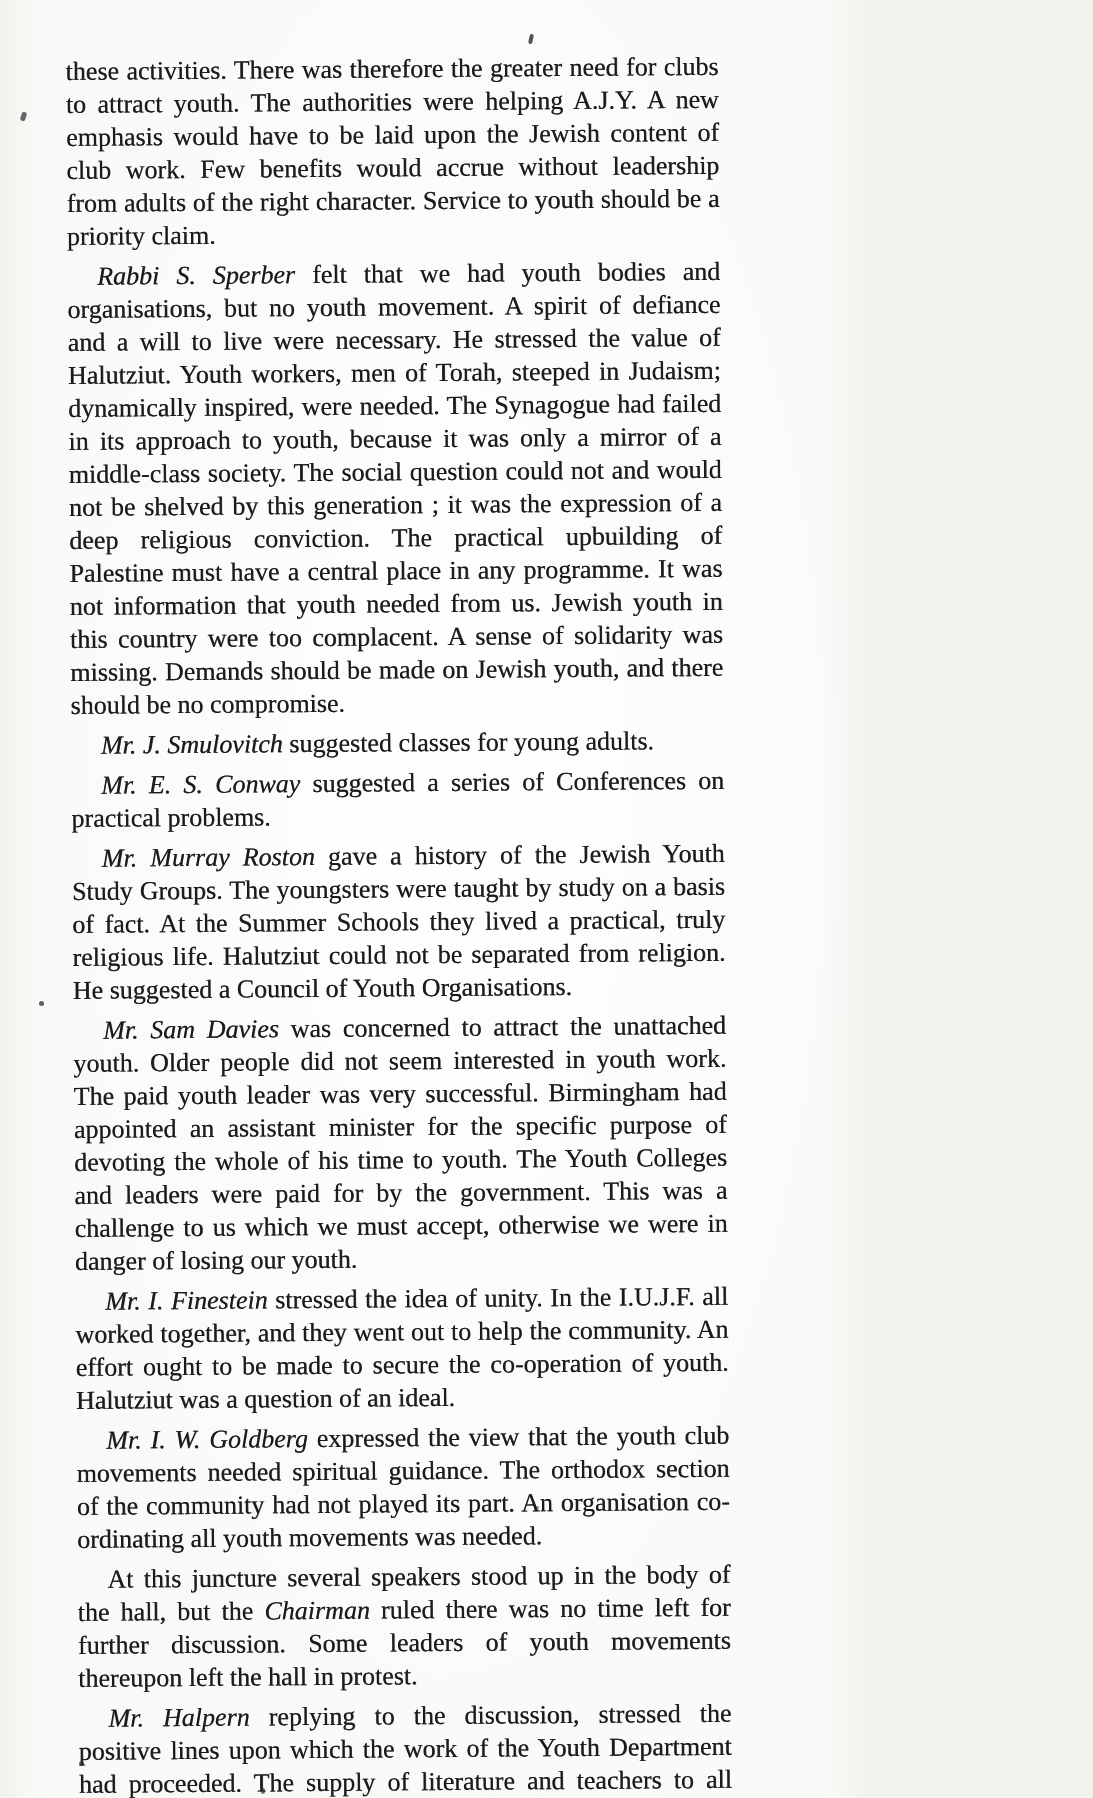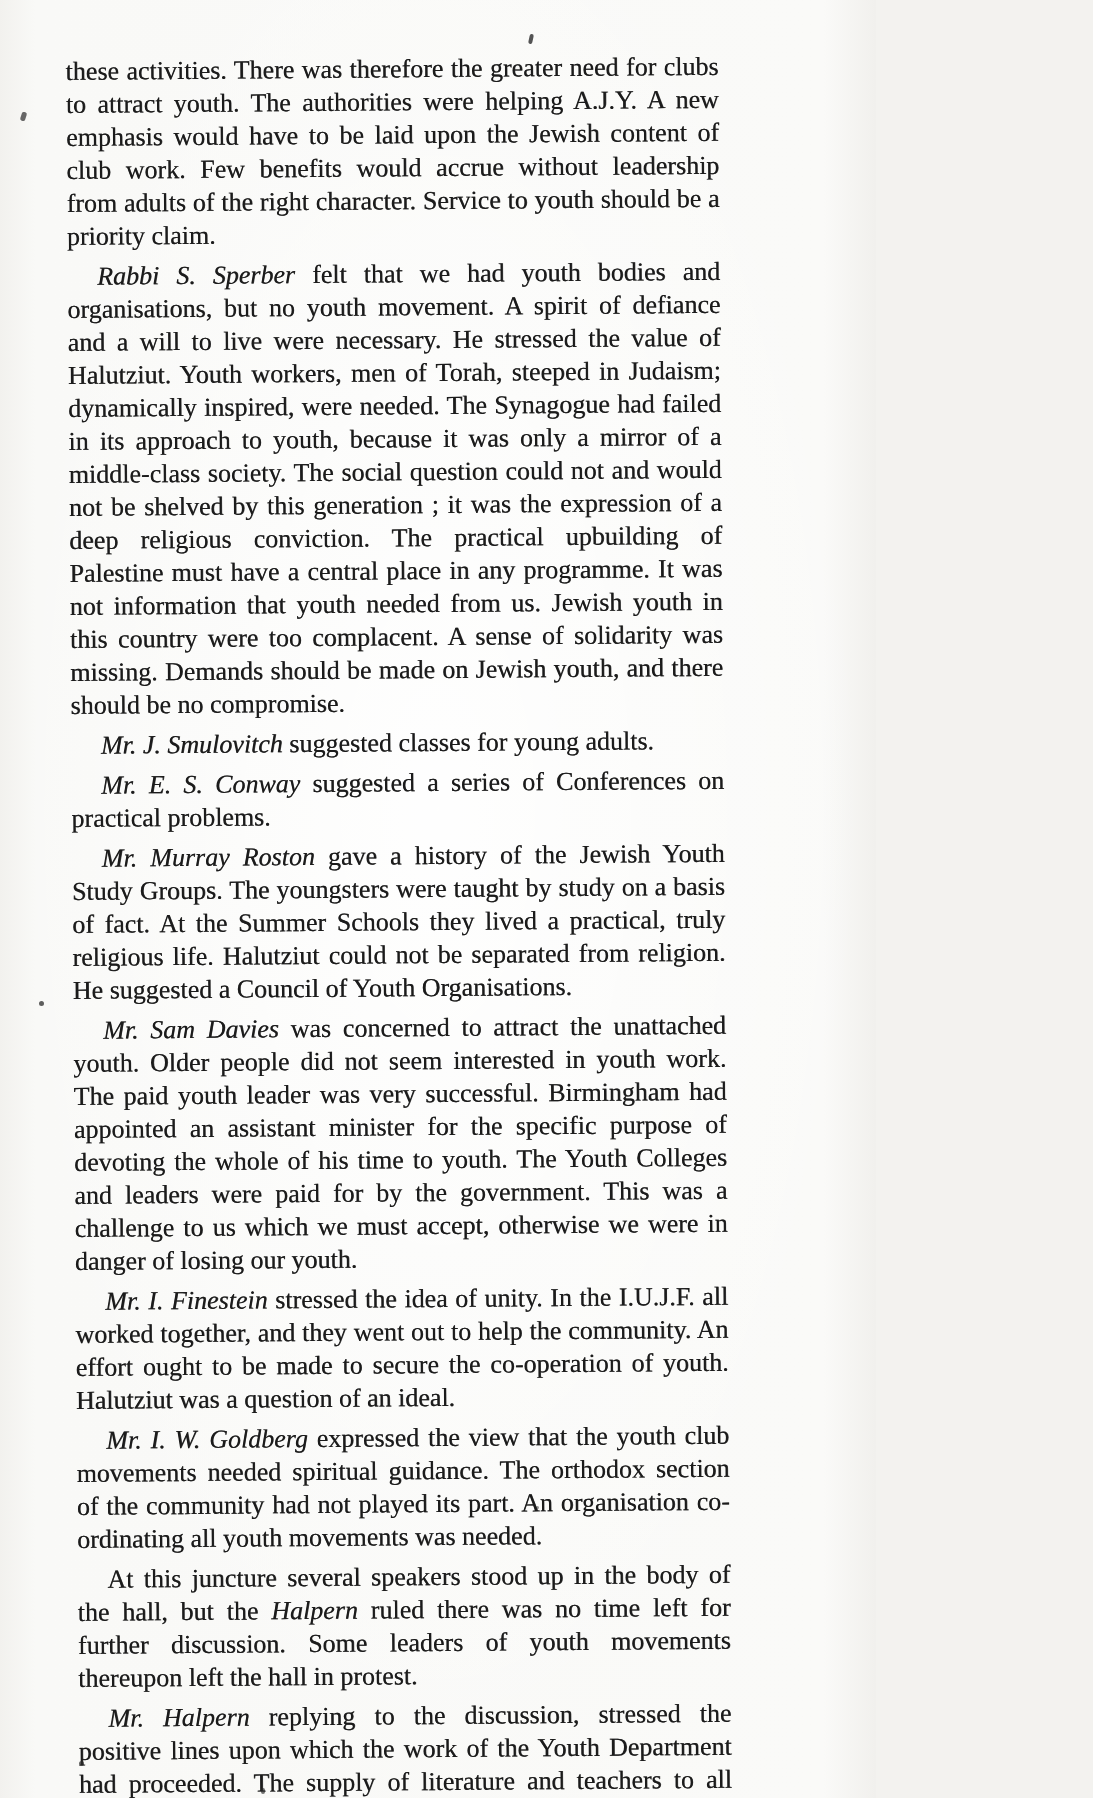--- a/index.html
+++ b/index.html
@@ -85,21 +85,21 @@
       <p><span class="lead">Mr. E. S. Conway</span><span> suggested a series of Conferences on practical problems.</span></p>
 
       <p><span class="lead">Mr. Murray Roston</span><span> gave a history of the Jewish Youth Study Groups. The youngsters were taught by study on a basis of fact. At the Summer Schools they lived a practical, truly religious life. Halutziut could not be separated from religion. He suggested a Council of Youth Organisations.</span></p>
 
       <p><span class="lead">Mr. Sam Davies</span><span> was concerned to attract the unattached youth. Older people did not seem interested in youth work. The paid youth leader was very successful. Birmingham had appointed an assistant minister for the specific purpose of devoting the whole of his time to youth. The Youth Colleges and leaders were paid for by the government. This was a challenge to us which we must accept, otherwise we were in danger of losing our youth.</span></p>
 
       <p><span class="lead">Mr. I. Finestein</span><span> stressed the idea of unity. In the I.U.J.F. all worked together, and they went out to help the community. An effort ought to be made to secure the co-operation of youth. Halutziut was a question of an ideal.</span></p>
 
       <p><span class="lead">Mr. I. W. Goldberg</span><span> expressed the view that the youth club movements needed spiritual guidance. The orthodox section of the community had not played its part. An organisation co-ordinating all youth movements was needed.</span></p>
 
-      <p class="extra-space"><span>At this juncture several speakers stood up in the body of the hall, but the </span><span class="lead">Halpern</span><span> ruled there was no time left for further discussion. Some leaders of youth movements thereupon left the hall in protest.</span></p>
+      <p class="extra-space"><span>At this juncture several speakers stood up in the body of the hall, but the </span><span class="lead">Chairman</span><span> ruled there was no time left for further discussion. Some leaders of youth movements thereupon left the hall in protest.</span></p>
 
       <p><span class="lead">Mr. Halpern</span><span> replying to the discussion, stressed the positive lines upon which the work of the Youth Department had proceeded. The supply of literature and teachers to all youth bodies had been helpful ; a public Shiur in Talmud was functioning ; the Hebrew-for-All Movement had attracted many members in clubs and societies, and a number of classes for joint study were in existence ; regular monthly functions were held at the Anglo-Palestinian Club ; the study groups were performing a very useful</span></p>
 
       <div class="page-number">38</div>
     </div>
   </div>
 
   <div class="speck s1"></div>
   <div class="speck s2"></div>
   <div class="speck s3"></div>

